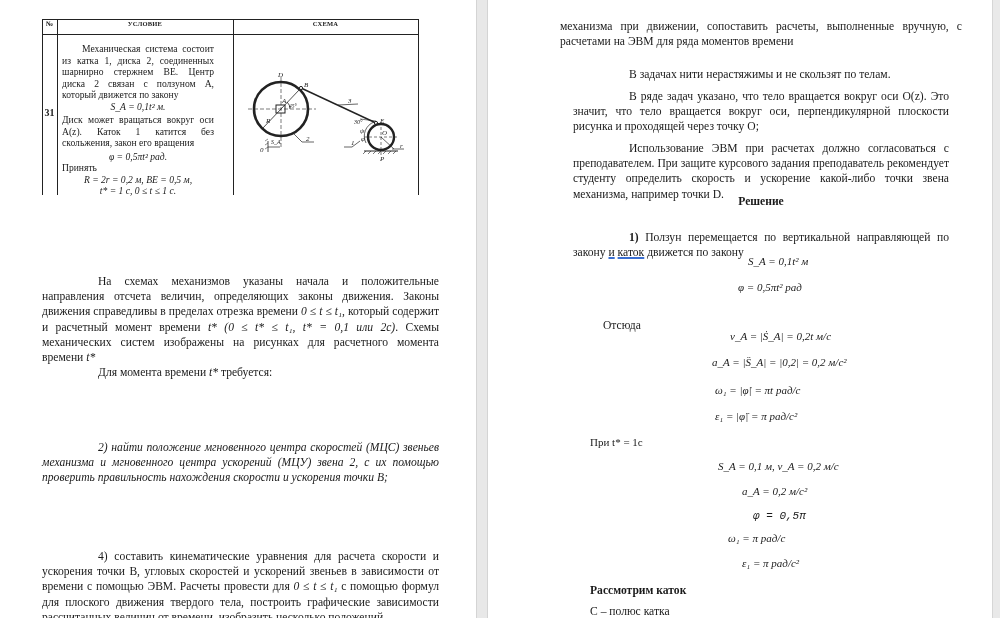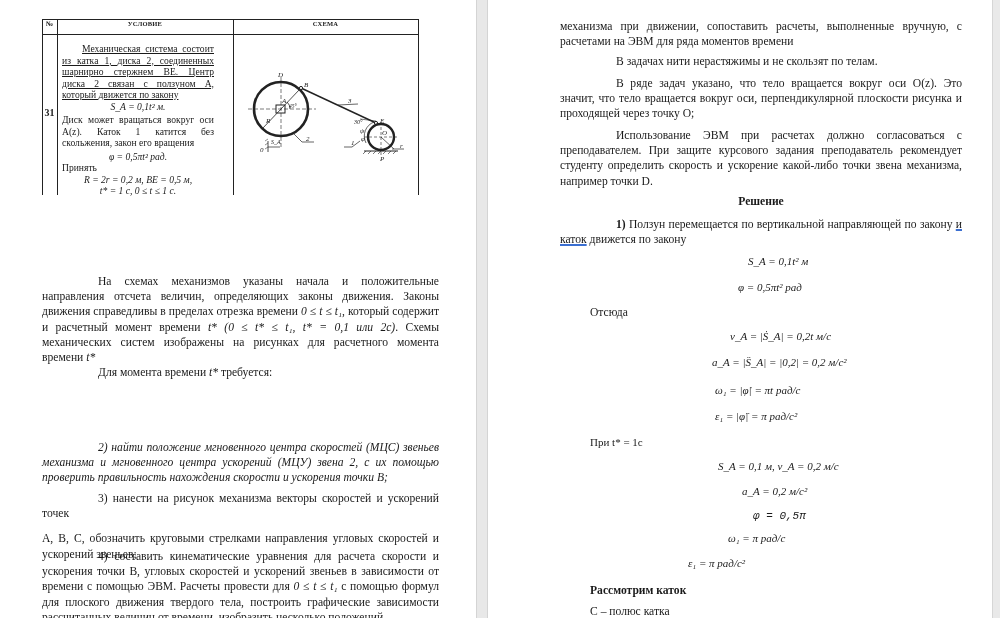--- a/index.html
+++ b/index.html
@@ -11,35 +11,35 @@
   .scroll-edge{position:absolute;top:0;left:992px;width:8px;height:618px;background:#e9e9e9;border-left:1px solid #d6d6d6;box-sizing:border-box;}
 
   
   .task-table{position:absolute;left:42px;top:19px;width:376px;height:176px;font-size:9.5px;}
   .tt-header{position:absolute;top:0;left:0;right:0;height:14px;border-top:1px solid #222;border-bottom:1px solid #222;}
   .tt-vline{position:absolute;top:0;bottom:0;width:1px;background:#222;}
   .tt-h{position:absolute;top:1px;font-size:6.5px;font-weight:bold;text-align:center;letter-spacing:.2px;}
   .tt-num{position:absolute;left:0;width:15px;top:88px;text-align:center;font-weight:bold;font-size:10px;}
   .tt-cond{position:absolute;left:20px;top:24px;width:152px;font-size:9.6px;line-height:11.5px;text-align:justify;}
   .tt-cond p{margin:0;}
-  .tt-cond .ind{text-indent:20px;text-decoration:underline;}
+  .tt-cond .ind{text-indent:20px;}
   .tt-cond .c{text-align:center;}
   .tt-cond .i{font-style:italic;}
   .scheme{position:absolute;left:192px;top:18px;width:180px;height:150px;}
 
   
   .lt{position:absolute;left:42px;width:397px;font-size:11.6px;line-height:15.2px;text-align:justify;}
   .lt p{margin:0;}
   .center{text-align:center;}
   .ind{text-indent:56px;}
   .it{font-style:italic;}
 
   
   .rt{position:absolute;left:560px;width:402px;font-size:11.6px;line-height:15.2px;text-align:justify;}
-  .rt p{margin:0;}
+  .rt p{margin:13px;}
   .heading{font-weight:bold;text-align:center;}
   .bold{font-weight:bold;}
   .formula{position:absolute;font-style:italic;font-size:11px;white-space:nowrap;}
   .spell{text-decoration:underline;text-decoration-color:#3b6fd1;text-decoration-thickness:2px;}
 </style>
 </head>
 <body>
 
 <div class="page" id="page-left">
 
@@ -133,24 +133,20 @@
 
   <div class="lt" style="top:365px;">
     <p class="ind"><span>Для момента времени</span>
       <span class="it">t*</span>
       <span>требуется:</span></p>
   </div>
 
   <div class="lt" style="top:440px;font-style:italic;">
     <p class="ind">2) найти положение мгновенного центра скоростей (МЦС) звеньев механизма и мгновенного центра ускорений (МЦУ) звена 2, с их помощью проверить правильность нахождения скорости и ускорения точки B;</p>
   </div>
-  <div class="lt" style="top:491px;">
-    <p class="ind">3) нанести на рисунок механизма векторы скоростей и ускорений точек</p>
-    <p style="margin-top:10px">A, B, C, обозначить круговыми стрелками направления угловых скоростей и ускорений звеньев;</p>
-  </div>
   <div class="lt" style="top:549px;">
     <p class="ind"><span>4) составить кинематические уравнения для расчета скорости и ускорения точки B, угловых скоростей и ускорений звеньев в зависимости от времени с помощью ЭВМ. Расчеты провести для</span>
       <span class="it">0 ≤ t ≤ t₁</span>
       <span>с помощью формул для плоского движения твердого тела, построить графические зависимости рассчитанных величин от времени, изобразить несколько положений</span></p>
   </div>
 </div>
 
 <div class="gutter"></div>
 
 <div class="page" id="page-right"></div>
@@ -181,17 +177,17 @@
   </div>
 <div class="formula" style="left:730px;top:330px;">v_A = |Ṡ_A| = 0,2t м/с</div>
 <div class="formula" style="left:712px;top:356px;">a_A = |S̈_A| = |0,2| = 0,2 м/с²</div>
 <div class="formula" style="left:715px;top:384px;">ω₁ = |φ̇| = πt рад/с</div>
 <div class="formula" style="left:715px;top:410px;">ε₁ = |φ̈| = π рад/с²</div>
 <div class="formula" style="left:590px;top:436px;font-style:normal;">При t* = 1с</div>
 <div class="formula" style="left:718px;top:460px;">S_A = 0,1 м, v_A = 0,2 м/с</div>
 <div class="formula" style="left:742px;top:485px;">a_A = 0,2 м/с²</div>
 <div class="formula" style="left:753px;top:510px;font-family:Liberation Mono, monospace;">φ = 0,5π</div>
 <div class="formula" style="left:728px;top:532px;">ω₁ = π рад/с</div>
-<div class="formula" style="left:688px;top:557px;">ε₁ = π рад/с²</div>
+<div class="formula" style="left:742px;top:557px;">ε₁ = π рад/с²</div>
 <div class="rt bold" style="top:583px;left:590px;width:300px;">Рассмотрим каток</div>
 <div class="rt" style="top:604px;left:590px;width:300px;">C – полюс катка</div>
 
 <div class="scroll-edge"></div>
 
 </body></html>

